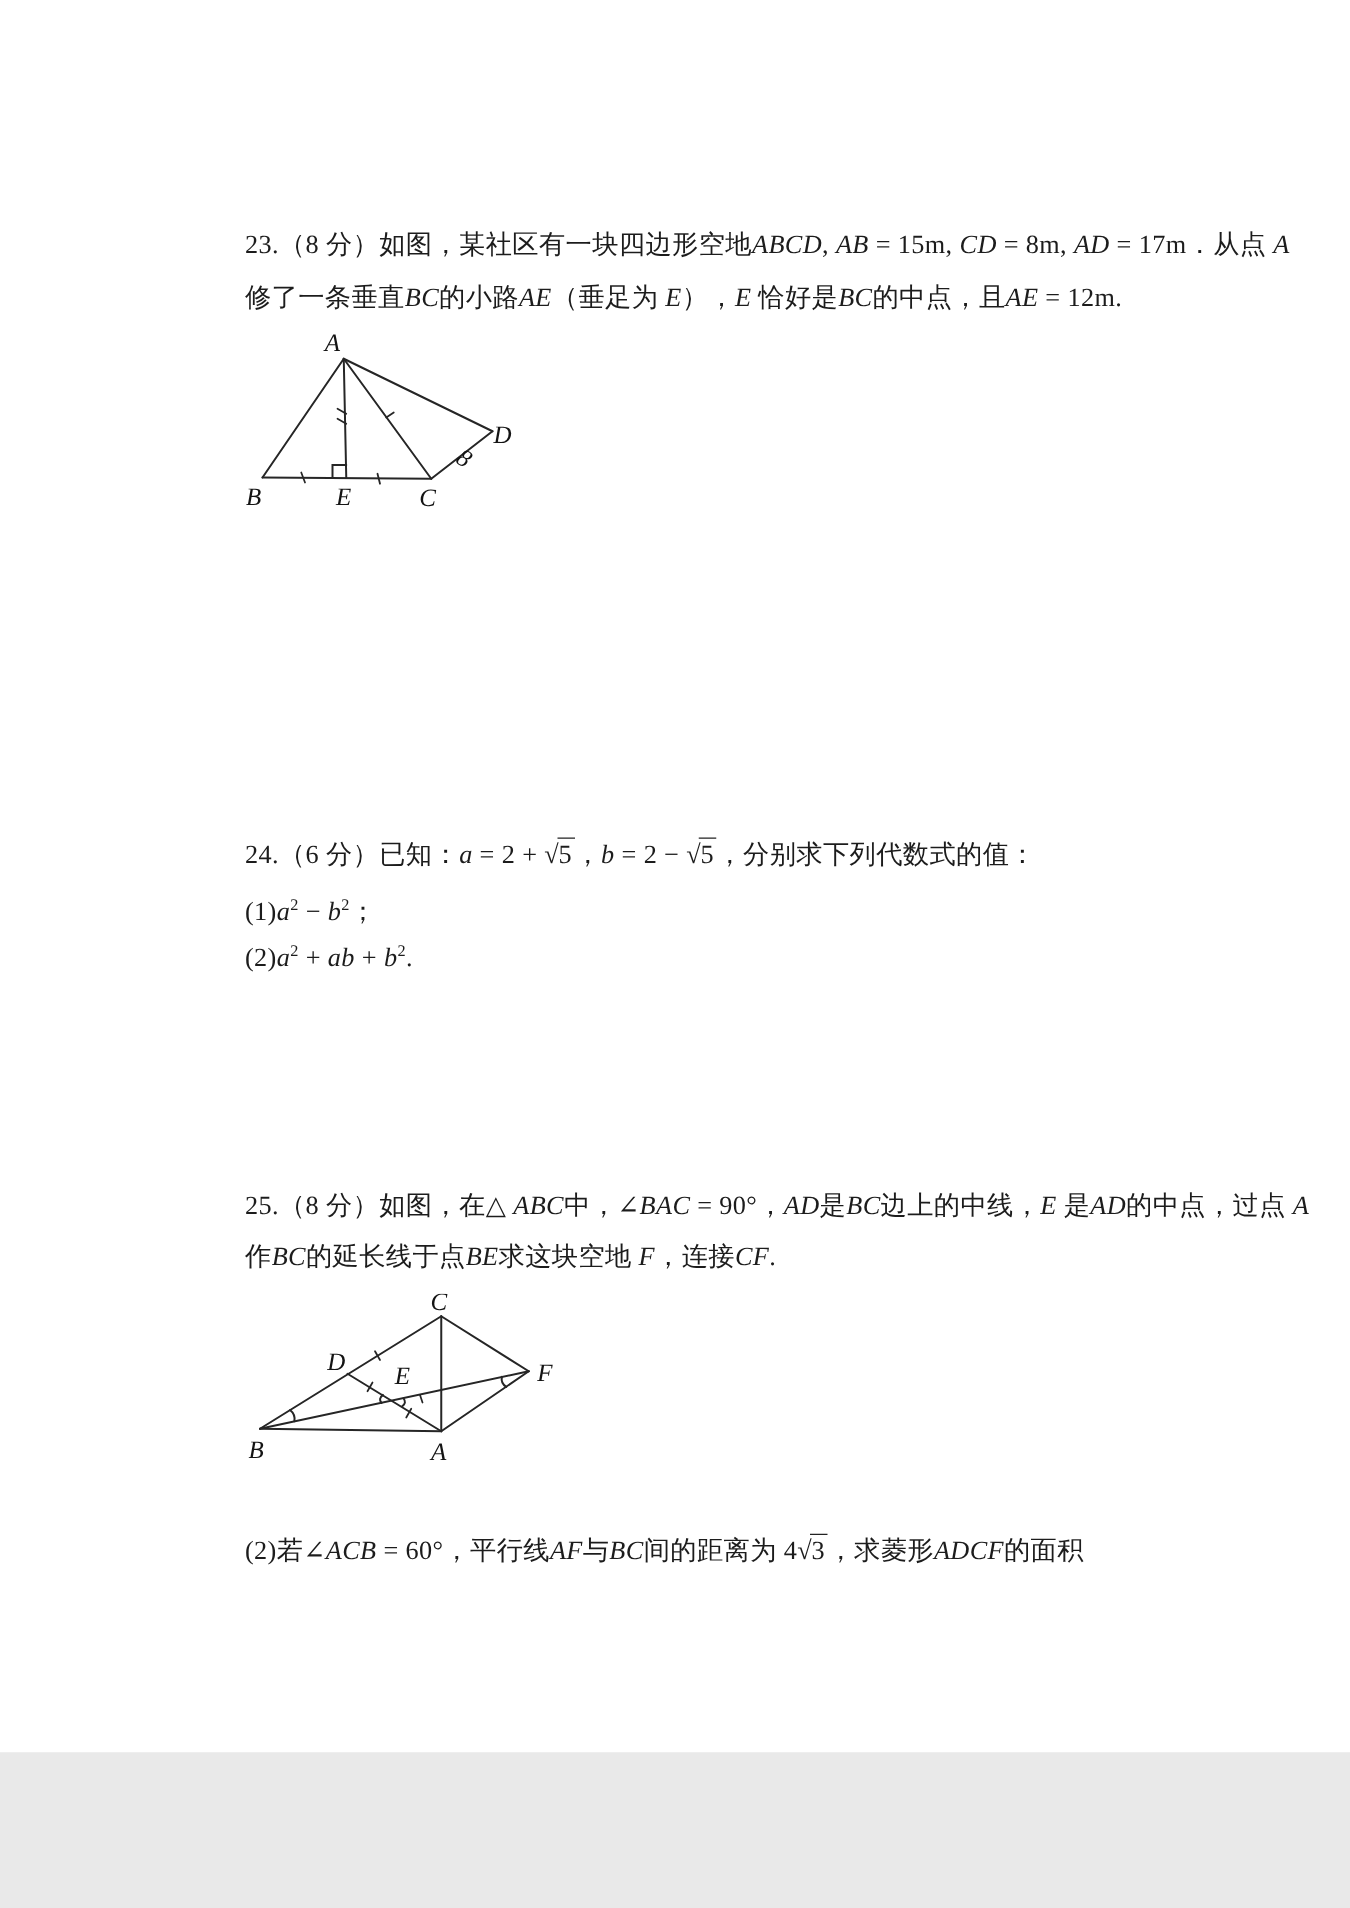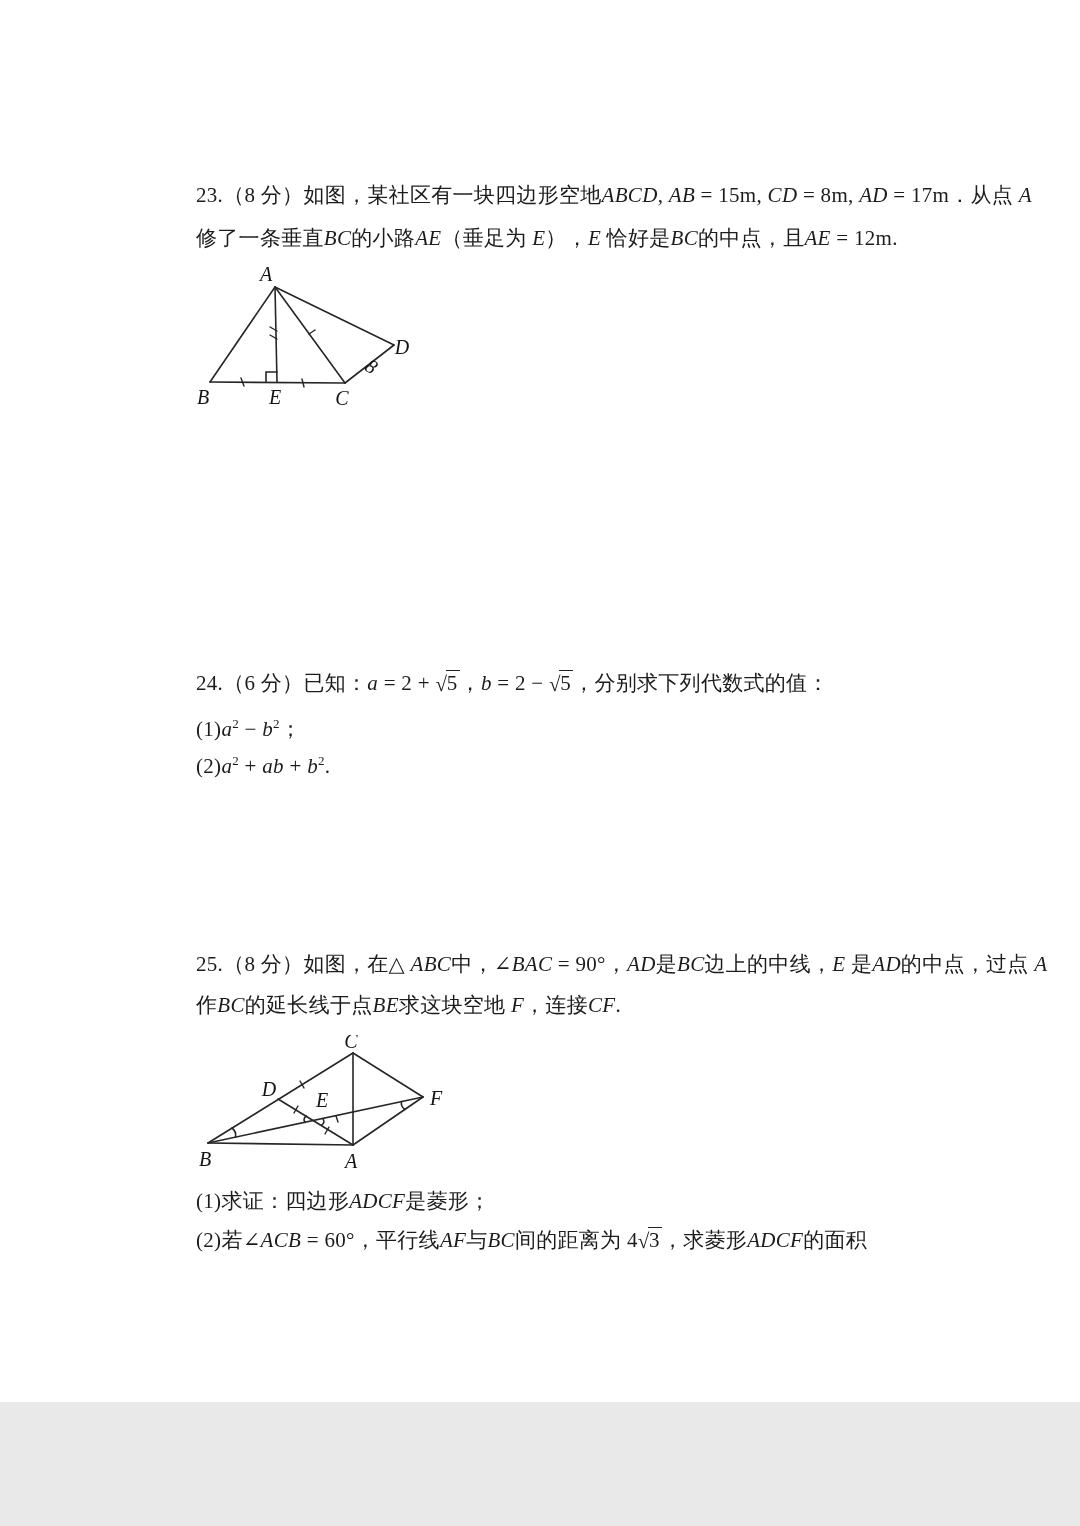--- a/index.html
+++ b/index.html
@@ -102,18 +102,17 @@
     <path d="M 126.7 90.1 Q 130.6 87.4 127.8 83.6"></path>
 
     <text x="156" y="13" text-anchor="middle">C</text>
     <text x="10" y="131" text-anchor="middle">B</text>
     <text x="156" y="133" text-anchor="middle">A</text>
     <text x="241" y="70" text-anchor="middle">F</text>
     <text x="74" y="61" text-anchor="middle">D</text>
     <text x="127" y="72" text-anchor="middle">E</text>
   </svg>
 
-  <div class="line" style="top:1188px"><span class="run-cn">(1)求证：四边形</span><span class="run-it">ADCF</span><span class="run-cn">是菱形；</span></div>
   <div class="line" style="top:1227px"><span class="run-cn">(2)若∠</span><span class="run-it">ACB</span><span class="run-rm"> = 60°</span><span class="run-cn">，平行线</span><span class="run-it">AF</span><span class="run-cn">与</span><span class="run-it">BC</span><span class="run-cn">间的距离为 4</span><span class="run-sqrt"><span class="radical">√</span><span class="radicand">3</span></span><span class="run-cn">，求菱形</span><span class="run-it">ADCF</span><span class="run-cn">的面积</span></div>
 
   <div id="footer">第6页, 共8页</div>
 
 </div>
 
 </body></html>

